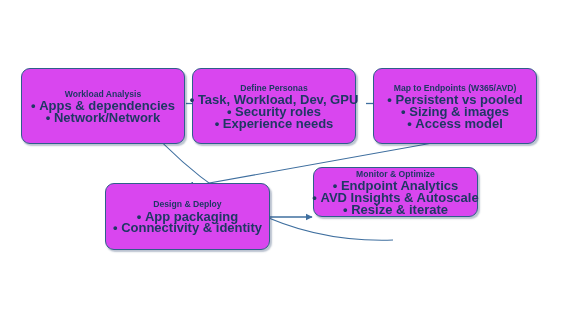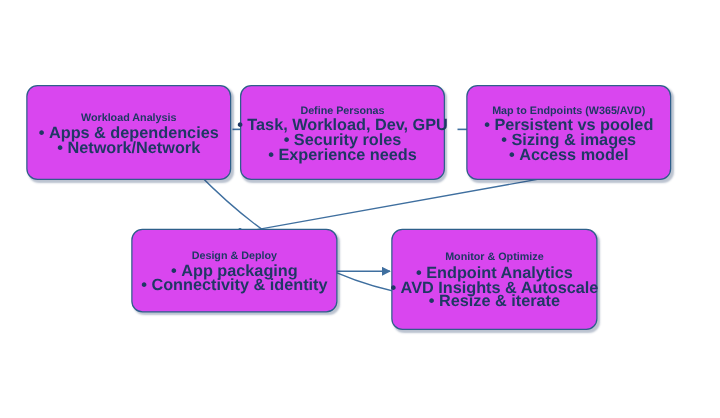--- a/index.html
+++ b/index.html
@@ -56,21 +56,21 @@
     line-height: 11.6px;
     white-space: nowrap;
   }
   .node-bullets li::before {
     content: "\2022\00a0";
   }
   #node-workload   { left: 21px;  top: 68px;  width: 164px; height: 76px; }
   #node-personas   { left: 192px; top: 68px;  width: 164px; height: 76px; }
   #node-endpoints  { left: 373px; top: 68px;  width: 164px; height: 76px; }
   #node-design     { left: 105px; top: 183px; width: 165px; height: 67px; }
-  #node-monitor    { left: 313px; top: 183px; width: 165px; height: 81px; }
+  #node-monitor    { left: 313px; top: 167px; width: 165px; height: 50px; }
 </style>
 </head>
 <body>
 
 <div id="canvas">
 
   <svg id="connector-layer" viewBox="0 0 576 334" width="576" height="334">
     <defs>
       <marker id="arrow-head" viewBox="0 0 10 10" refX="9" refY="5" markerWidth="5.5" markerHeight="5.5" orient="auto-start-reverse">
         <path d="M 0 0 L 10 5 L 0 10 z" fill="#3f6f9f"></path>

